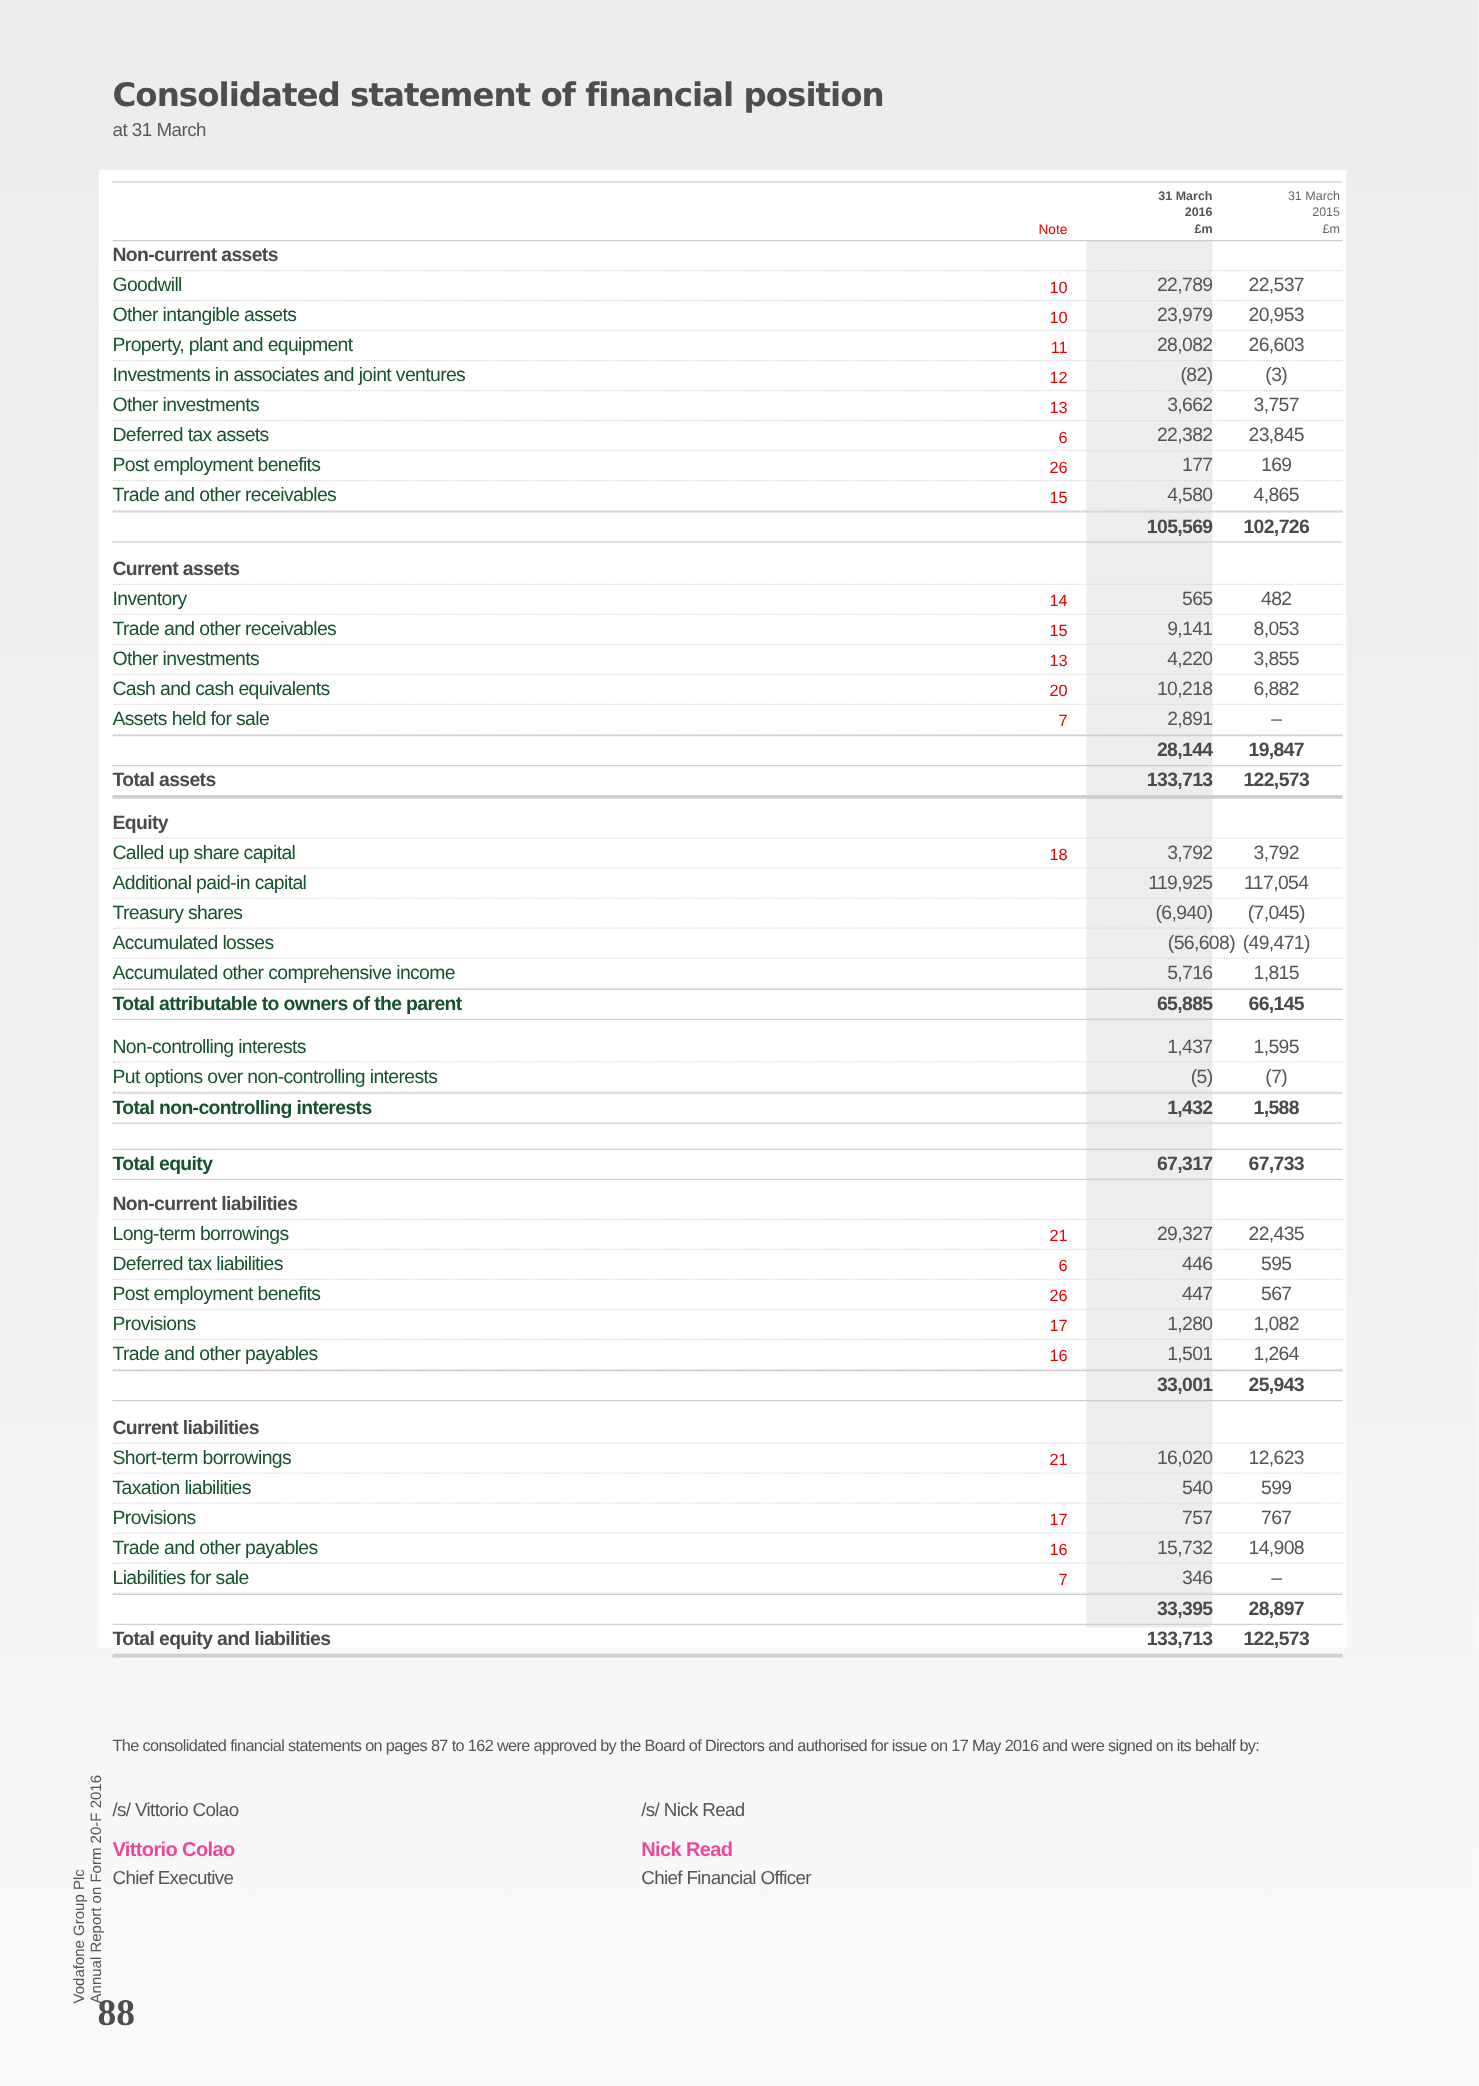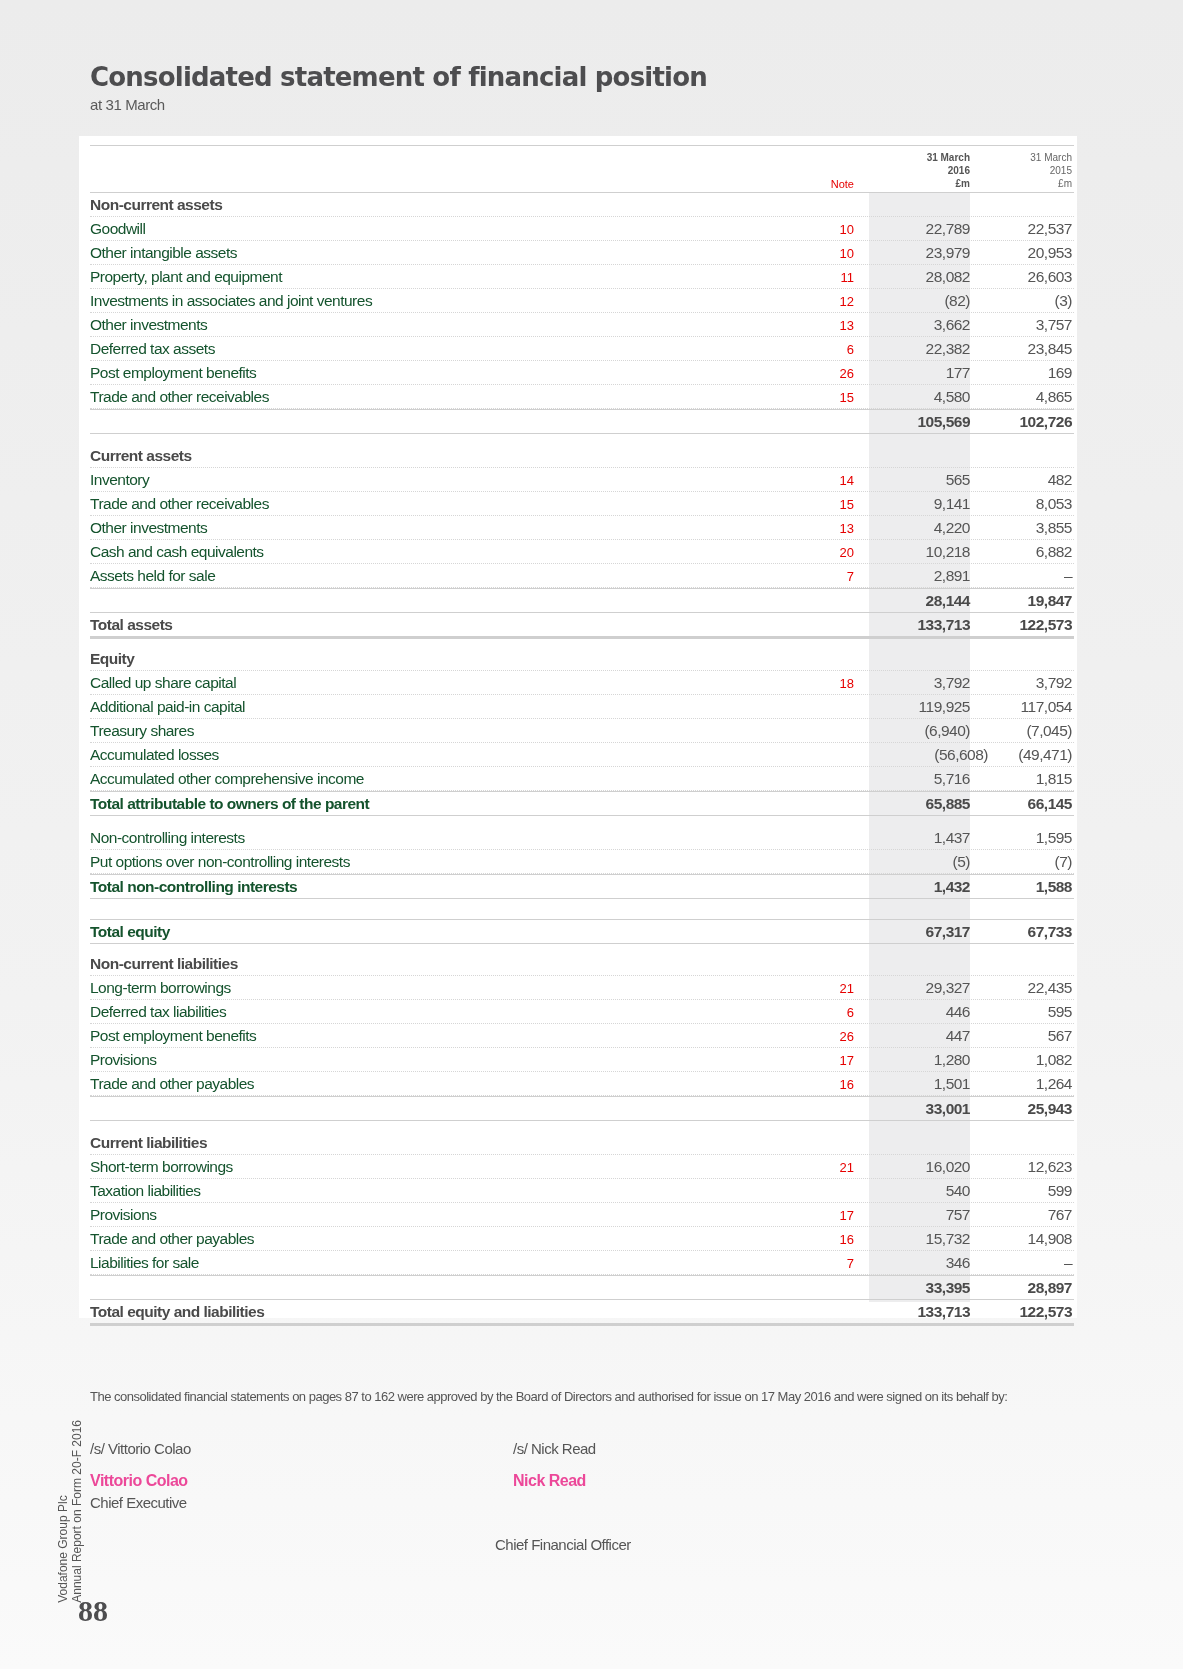--- a/index.html
+++ b/index.html
@@ -28,21 +28,21 @@
     font-size:10px;
   }
   .hdr .note { position:absolute; left:724px; width:40px; bottom:2px; text-align:right; color:#e60000; font-size:11px;}
   .hdr .c16 { position:absolute; left:780px; width:100px; bottom:2px; text-align:right; font-weight:bold; color:#555; line-height:13px; }
   .hdr .c15 { position:absolute; left:880px; width:102px; bottom:2px; text-align:right; color:#666; line-height:13px;}
   .row { position:relative; height:23px; border-bottom:1px dotted #d6d6d6; font-size:15.5px; letter-spacing:-0.5px; }
   .row .lbl { position:absolute; left:0; top:3px; white-space:nowrap; color:#14532d; }
   .row.head .lbl, .row.total .lbl { font-weight:bold; color:#4a4a4a; }
   .row .note { position:absolute; left:724px; width:40px; top:5px; text-align:right; color:#e60000; font-size:13px; letter-spacing:0;}
   .row .v16 { position:absolute; left:780px; width:100px; top:3px; text-align:right; color:#555; }
-  .row .v15 { position:absolute; left:880px; width:102px; top:3px; text-align:right; color:#555; }
+  .row .v15 { position:absolute; left:880px; width:102px; top:3px; text-align:center; color:#555; }
   .row.total .v16, .row.total .v15, .row.subtotal .v16, .row.subtotal .v15 { font-weight:bold; color:#4a4a4a; }
   .row.subtotal { border-top:1.5px solid #cfcfcf; border-bottom:1.5px solid #cfcfcf; }
   .row.total { border-bottom:3px solid #cfcfcf; }
   .row.solid { border-bottom:1.5px solid #cfcfcf; }
   .gap { height:12px; }
   .footer-text {
     position:absolute; left:90px; top:1385px; width:980px; font-size:13px; line-height:24px; color:#555; letter-spacing:-0.5px;
   }
   .sig { position:absolute; font-size:15px; color:#555; letter-spacing:-0.5px; }
   .signame { position:absolute; font-size:16px; font-weight:bold; color:#ec4899; letter-spacing:-0.5px; }
@@ -326,21 +326,21 @@
 </div>
 
 <div class="footer-text">The consolidated financial statements on pages 87 to 162 were approved by the Board of Directors and authorised for issue on 17 May 2016 and were signed on its behalf by:</div>
 
 <div class="sig" style="left:90px;top:1440px;">/s/ Vittorio Colao</div>
 <div class="signame" style="left:90px;top:1472px;">Vittorio Colao</div>
 <div class="sigtitle" style="left:90px;top:1494px;">Chief Executive</div>
 
 <div class="sig" style="left:513px;top:1440px;">/s/ Nick Read</div>
 <div class="signame" style="left:513px;top:1472px;">Nick Read</div>
-<div class="sigtitle" style="left:495px;top:1494px;margin-top:42px;">Chief Financial Officer</div>
+<div class="sigtitle" style="left:513px;top:1494px;">Chief Financial Officer</div>
 
 <div class="sidebar">
   <div class="vt" style="transform:rotate(180deg);left:14px;">
     <div>Vodafone Group Plc</div>
     <div>Annual Report on Form 20-F 2016</div>
   </div>
 </div>
 <div class="pageno">88</div>
 
 </body></html>

